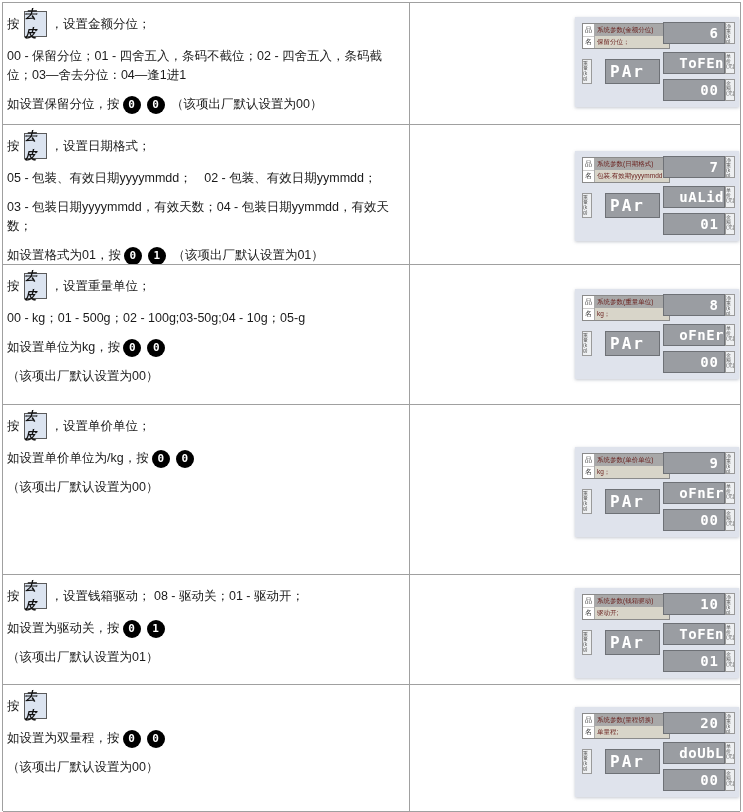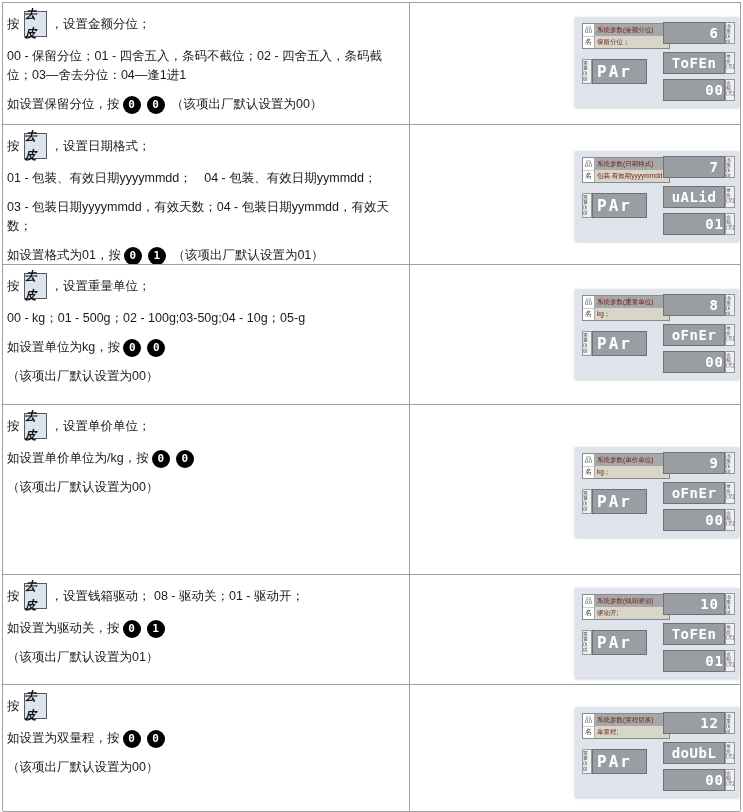--- a/index.html
+++ b/index.html
@@ -65,34 +65,34 @@
   .lcd{
     display:inline-block;background:#9a9da2;border:1px solid #6e7176;
     color:#fff;font-family:"DejaVu Sans Mono",monospace;font-weight:bold;
     box-sizing:border-box;overflow:hidden;
   }
   .sidebox{
     display:inline-block;background:#eef0f2;border:1px solid #9a9a9a;
     font-size:5px;line-height:5px;color:#555;box-sizing:border-box;
     width:10px;overflow:hidden;word-break:break-all;padding-top:1px;
   }
-  .parwrap{position:absolute;left:7px;top:42px;display:flex;align-items:flex-end;}
+  .parwrap{position:absolute;left:7px;top:42px;display:flex;align-items:flex-end;gap:13px;}
   .parwrap .sidebox{height:25px;}
   .lcd-par{
     width:55px;height:25px;font-size:16px;letter-spacing:2px;
     line-height:23px;padding-left:4px;
   }
   .stack{position:absolute;right:4px;top:5px;display:flex;flex-direction:column;}
   .stack .lrow{display:flex;align-items:stretch;}
   .stack .lrow.g1{margin-bottom:8px;}
   .stack .lrow.g2{margin-bottom:5px;}
   .lcd-num,.lcd-code,.lcd-val{width:62px;height:22px;font-size:14px;line-height:20px;}
   .lcd-num{text-align:right;padding-right:5px;letter-spacing:1px;}
-  .lcd-val{text-align:right;letter-spacing:1px;}
-  .lcd-code{text-align:center;letter-spacing:0.5px;}
+  .lcd-val{text-align:right;padding-right:5px;letter-spacing:1px;}
+  .lcd-code{text-align:right;letter-spacing:0.5px;}
   .stack .sidebox{height:22px;}
 </style>
 </head>
 <body>
 
 <div class="page">
   <div class="tbl" id="tbl">
       <div class="row" style="height: 122px;">
         <div class="cell-left">
           <div class="line">
@@ -144,21 +144,21 @@
         </div>
       </div>
       <div class="row" style="height: 140px;">
         <div class="cell-left">
           <div class="line">
             <span class="seg">按</span>
             <span class="tarekey">去皮</span>
             <span class="seg">，设置日期格式；</span>
           </div>
           <div class="line">
-            <span class="seg">01 - 包装、有效日期yyyymmdd；　04 - 包装、有效日期yymmdd；</span>
+            <span class="seg">05 - 包装、有效日期yyyymmdd；　02 - 包装、有效日期yymmdd；</span>
           </div>
           <div class="line">
             <span class="seg">03 - 包装日期yyyymmdd，有效天数；04 - 包装日期yymmdd，有效天数；</span>
           </div>
           <div class="line">
             <span class="seg">如设置格式为01，按</span>
             <span class="digitkey">0</span>
             <span class="digitkey">1</span>
             <span class="seg"> （该项出厂默认设置为01）</span>
           </div>
@@ -372,21 +372,21 @@
                 <div class="nl1">系统参数(量程切换)</div>
                 <div class="nl2">单量程;</div>
               </div>
             </div>
             <div class="parwrap">
               <span class="sidebox">重量(kg)</span>
               <span class="lcd lcd-par">PAr</span>
             </div>
             <div class="stack">
               <div class="lrow g1">
-                <span class="lcd lcd-num">12</span>
+                <span class="lcd lcd-num">20</span>
                 <span class="sidebox">净重(kg)</span>
               </div>
               <div class="lrow g2">
                 <span class="lcd lcd-code">doUbL</span>
                 <span class="sidebox">单价(元)</span>
               </div>
               <div class="lrow ">
                 <span class="lcd lcd-val">00</span>
                 <span class="sidebox">金额(元)</span>
               </div>

